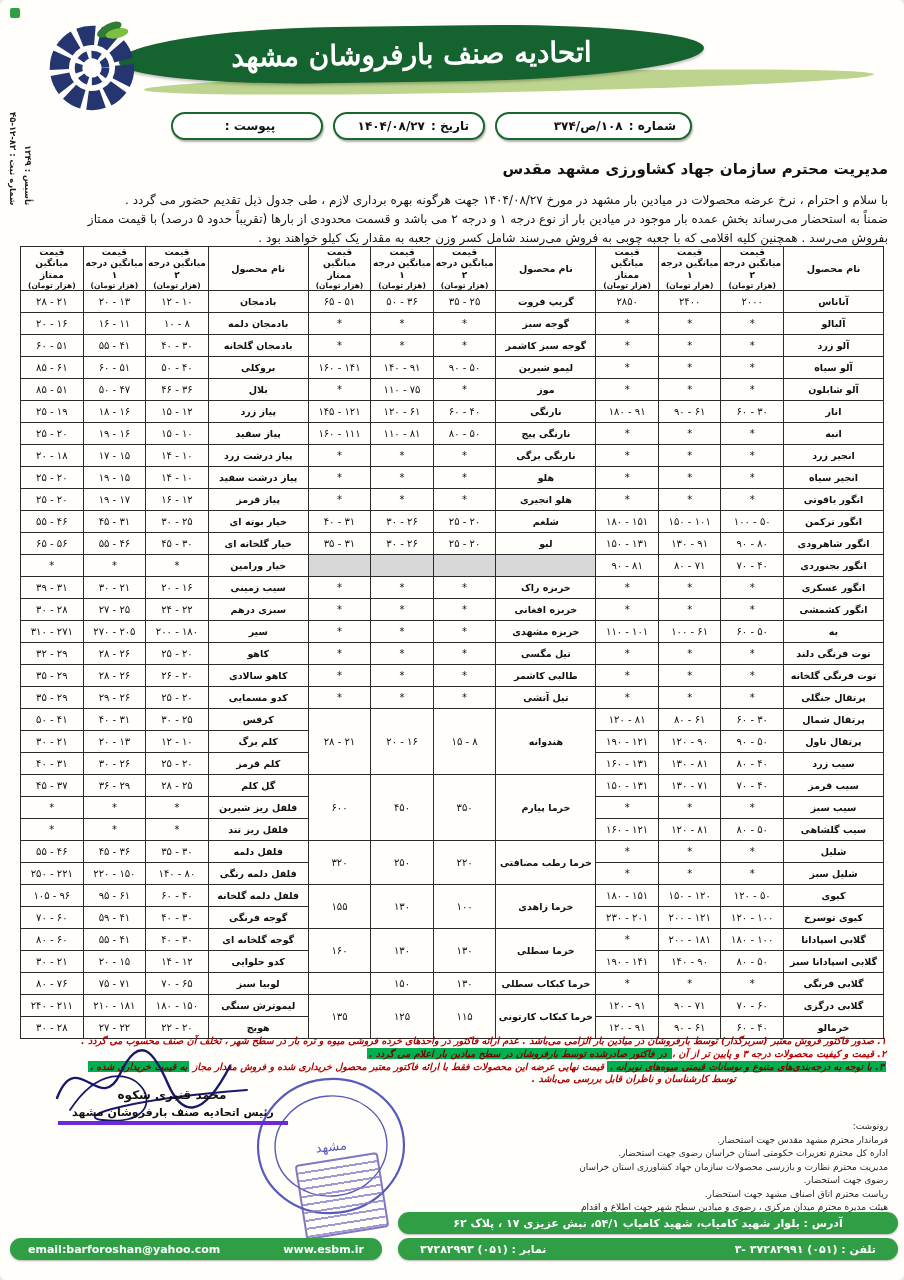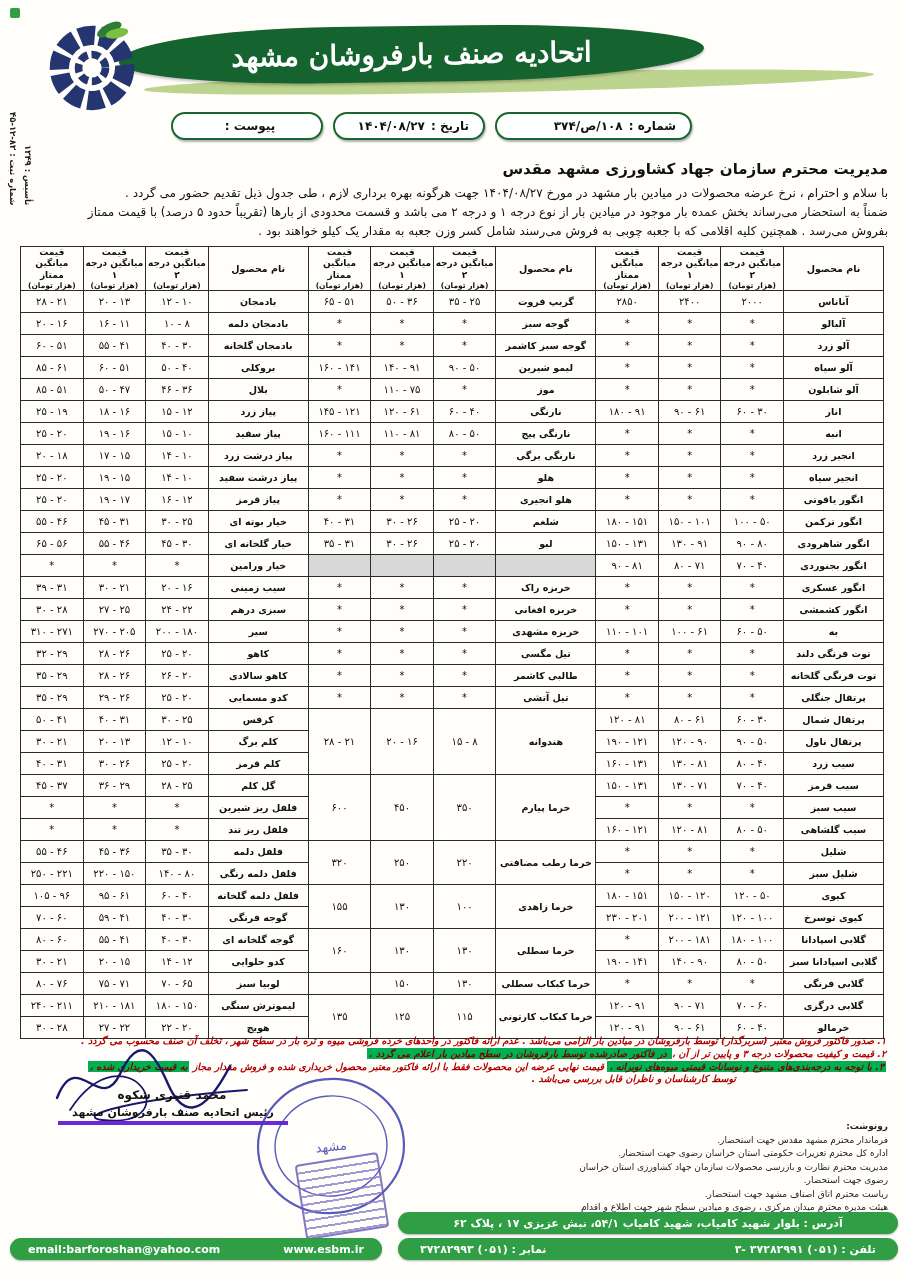--- a/index.html
+++ b/index.html
@@ -1,35 +1,35 @@
 <!DOCTYPE html>
 <html lang="fa"><head>
 <meta charset="utf-8">
 <style>
   html,body{margin:0;padding:0;background:#e8e8e4;}
   .page{position:relative;width:904px;height:1280px;margin:0 auto;background:#fffefb;
-        font-family:"DejaVu Sans",sans-serif;direction:rtl;overflow:hidden;color:#111;}
+        font-family:"DejaVu Sans",sans-serif;direction:rtl;overflow:hidden;color:#111;border-radius:6px;}
   
   .corner-mark{position:absolute;top:8px;right:auto;left:10px;width:10px;height:10px;background:#2f9e44;border-radius:2px;}
   .banner-echo{position:absolute;top:72px;right:30px;width:730px;height:20px;background:#bcd48e;
                border-radius:50%;transform:rotate(-1.2deg);}
   .banner-main{position:absolute;top:26px;right:200px;width:585px;height:56px;background:#15632f;
                border-radius:48% 52% 55% 45% / 75% 60% 70% 55%;transform:rotate(-0.8deg);
                display:flex;align-items:center;justify-content:center;box-shadow:0 2px 3px rgba(0,0,0,.25);}
   .banner-title{color:#fff;font-size:28px;font-weight:bold;font-family:"DejaVu Serif",serif;letter-spacing:1px;}
   .logo-wrap{position:absolute;top:18px;left:44px;width:96px;height:96px;}
   .reg-vertical{position:absolute;top:112px;left:6px;writing-mode:vertical-rl;font-size:8.5px;line-height:1.7;color:#222;font-weight:bold;}
   
   .fields-row{position:absolute;top:112px;right:212px;display:flex;gap:10px;direction:rtl;}
   .pill{border:2px solid #17672f;border-radius:16px;background:#fff;box-shadow:1px 2px 2px rgba(0,0,0,.3);
         padding:3px 14px;font-size:12px;font-weight:bold;display:flex;align-items:center;gap:6px;min-height:18px;}
   .pill.w-num{min-width:165px;} .pill.w-date{min-width:120px;} .pill.w-att{min-width:120px;justify-content:center;}
   
   .addressee{position:absolute;top:160px;right:16px;font-size:15px;font-weight:bold;}
-  .body-text{position:absolute;top:184px;right:16px;left:16px;font-size:12px;line-height:1.6;text-align:justify;}
+  .body-text{position:absolute;top:191px;right:16px;left:16px;font-size:12px;line-height:1.6;text-align:justify;}
   .body-text p{margin:0;}
   
   .tbl-wrap{position:absolute;top:246px;right:20px;left:20px;}
   table{border-collapse:collapse;table-layout:fixed;width:864px;direction:rtl;}
   th,td{border:1px solid #2b2b2b;text-align:center;vertical-align:middle;padding:0 1px;color:#111;}
   td{height:21px;font-size:10px;}
   th{height:36px;font-size:9px;font-weight:bold;line-height:1.25;}
   th .unit{font-size:7.5px;display:block;}
   .pname{width:97px;font-weight:bold;font-size:9.5px;}
   td.price{width:63px;}
@@ -42,21 +42,21 @@
   
   .sig-svg{position:absolute;top:1038px;left:42px;width:225px;height:92px;}
   .sig-name{position:absolute;top:1088px;left:92px;width:160px;text-align:center;font-size:12px;font-weight:bold;}
   .sig-title{position:absolute;top:1106px;left:58px;width:230px;text-align:center;font-size:11px;font-weight:bold;border-bottom:4px solid #6d28d9;padding-bottom:2px;}
   .stamp-round{position:absolute;top:1072px;left:252px;opacity:.85;transform:rotate(-6deg);}
   .stamp-rect{position:absolute;top:1158px;left:300px;width:84px;height:76px;border:2px solid #6257b5;border-radius:4px;
               transform:rotate(-9deg);opacity:.8;padding:5px 6px;box-sizing:border-box;
               background:repeating-linear-gradient(180deg,transparent 0 6px,#8a80c9 6px 8px);}
   
   .copies{position:absolute;top:1120px;right:16px;width:330px;font-size:9px;color:#222;line-height:1.5;}
-  .copies .lbl{font-weight:bold;text-align:right;}
+  .copies .lbl{font-weight:normal;text-align:right;}
   
   .bar{position:absolute;height:22px;background:#2f9e44;border-radius:12px;color:#fff;font-size:11px;font-weight:bold;
        display:flex;align-items:center;justify-content:center;box-shadow:0 1px 2px rgba(0,0,0,.3);}
   .bar-address{top:1212px;right:6px;width:500px;}
   .bar-phone{top:1238px;right:6px;width:500px;justify-content:space-between;padding:0 22px;box-sizing:border-box;}
   .bar-web{top:1238px;left:10px;width:372px;justify-content:space-between;padding:0 18px;box-sizing:border-box;}
 </style>
 </head>
 <body>
 

